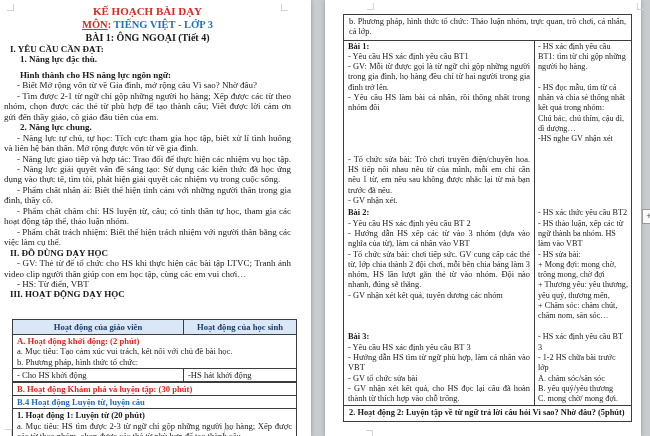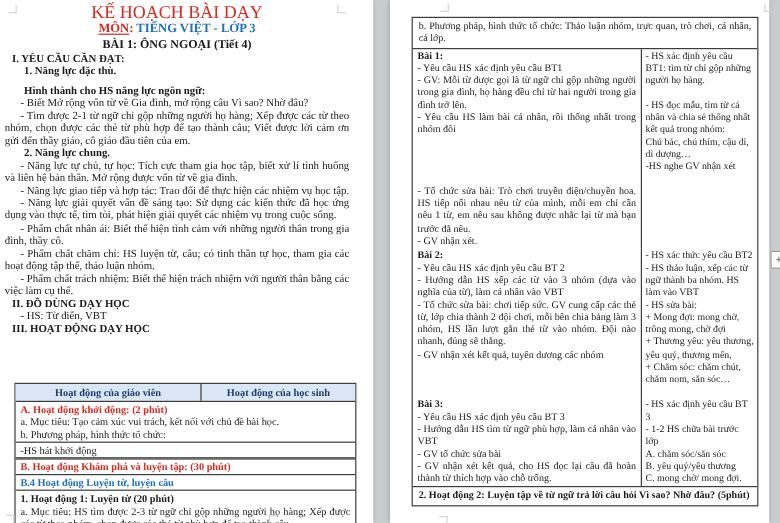--- a/index.html
+++ b/index.html
@@ -4,39 +4,39 @@
 <style>
   html,body{margin:0;padding:0;}
   .stage{position:relative;width:650px;height:436px;background:#c9cccf;overflow:hidden;
          font-family:"Liberation Serif","DejaVu Serif",serif;color:#1a1a1a;}
   .page{position:absolute;top:0;height:436px;background:#ffffff;box-shadow:0 0 4px rgba(0,0,0,.28);}
   #pageL{left:0;width:311px;}
   #pageR{left:325px;width:316px;}
 
   
   .lp-content{position:absolute;left:4px;top:5px;width:287px;font-size:9px;line-height:10.45px;}
-  .t1{font-size:15px;line-height:13px;text-align:center;font-weight:normal;}
+  .t1{font-size:11px;line-height:13px;text-align:center;font-weight:bold;}
   .t2{font-size:10.5px;line-height:13px;text-align:center;font-weight:bold;}
   .t3{font-size:10px;line-height:13px;text-align:center;font-weight:bold;}
   .u{text-decoration:underline;}
   .red{color:#d92a1f;}
   .blue{color:#1f6fc0;}
   .b{font-weight:bold;}
   .j{text-align:justify;}
   .h1{font-weight:bold;margin-left:6px;}
   .h2{font-weight:bold;margin-left:16px;}
   .gap{margin-top:5px;}
   .p{text-indent:13px;text-align:justify;}
 
   
   .lt{position:absolute;left:12px;top:319px;width:283px;border:1px solid #3c3c3c;
       font-size:8.6px;line-height:10.2px;background:#fff;}
   .lt-h{display:flex;background:#d9e7f6;border-bottom:1px solid #3c3c3c;}
   .lt-h > div{padding:2px 2px;text-align:center;font-weight:bold;color:#1e3c69;}
-  .lt-c1{width:155px;border-right:1px solid #3c3c3c;box-sizing:border-box;}
+  .lt-c1{width:171px;border-right:1px solid #3c3c3c;box-sizing:border-box;}
   .lt-c2{flex:1;}
   .lt-block{padding:1px 4px;}
   .lt-block > div{min-height:10.2px;}
   .lt-cols{display:flex;border-top:1px solid #3c3c3c;border-bottom:1px solid #3c3c3c;}
   .lt-cols > div{padding:1px 4px;box-sizing:border-box;}
   .lt-cols .lt-c1{padding-left:4px;}
   .lt-row{padding:1px 4px;}
   .bt{border-top:1px solid #3c3c3c;}
   .rt{position:absolute;left:18px;top:14px;width:289px;border:1px solid #3c3c3c;
       box-sizing:border-box;font-size:8.4px;line-height:10.3px;background:#fff;}
@@ -76,36 +76,38 @@
           <div class="p">- Biết Mở rộng vốn từ về Gia đình, mở rộng câu Vì sao? Nhờ đâu?</div>
           <div class="p">- Tìm được 2-1 từ ngữ chỉ gộp những người họ hàng; Xếp được các từ theo nhóm, chọn được các thẻ từ phù hợp để tạo thành câu; Viết được lời cảm ơn gửi đến thầy giáo, cô giáo đầu tiên của em.</div>
           <div class="h2">2. Năng lực chung.</div>
           <div class="p">- Năng lực tự chủ, tự học: Tích cực tham gia học tập, biết xử lí tình huống và liên hệ bản thân. Mở rộng được vốn từ về gia đình.</div>
           <div class="p">- Năng lực giao tiếp và hợp tác: Trao đổi để thực hiện các nhiệm vụ học tập.</div>
           <div class="p">- Năng lực giải quyết vấn đề sáng tạo: Sử dụng các kiến thức đã học ứng dụng vào thực tế, tìm tòi, phát hiện giải quyết các nhiệm vụ trong cuộc sống.</div>
           <div class="p">- Phẩm chất nhân ái: Biết thể hiện tình cảm với những người thân trong gia đình, thầy cô.</div>
           <div class="p">- Phẩm chất chăm chỉ: HS luyện từ, câu; có tinh thần tự học, tham gia các hoạt động tập thể, thảo luận nhóm.</div>
           <div class="p">- Phẩm chất trách nhiệm: Biết thể hiện trách nhiệm với người thân bằng các việc làm cụ thể.</div>
           <div class="h1">II. ĐỒ DÙNG DẠY HỌC</div>
+          <div class="p">- GV: Thẻ từ để tổ chức cho HS khi thực hiện các bài tập LTVC; Tranh ảnh video clip người thân giúp con em học tập, cùng các em vui chơi…</div>
           <div class="p">- HS: Từ điển, VBT</div>
           <div class="h1">III. HOẠT ĐỘNG DẠY HỌC</div>
         </div>
     </div>
 
     <div class="lt">
       <div class="lt-h">
         <div class="lt-c1">Hoạt động của giáo viên</div>
         <div class="lt-c2">Hoạt động của học sinh</div>
       </div>
       <div class="lt-block">
           <div class="red b">A. Hoạt động khởi động: (2 phút)</div>
           <div>a. Mục tiêu: Tạo cảm xúc vui trách, kết nối với chủ đề bài học.</div>
           <div>b. Phương pháp, hình thức tổ chức:</div>
         </div>
       <div class="lt-cols">
+        <div class="lt-c1">- Cho HS khởi động</div>
         <div class="lt-c2">-HS hát khởi động</div>
       </div>
       <div class="lt-row red b bt">B. Hoạt động Khám phá và luyện tập: (30 phút)</div>
       <div class="lt-row blue b bt">B.4 Hoạt động Luyện từ, luyện câu</div>
       <div class="lt-block bt">
           <div class="b">1. Hoạt động 1: Luyện từ (20 phút)</div>
           <div class="j">a. Mục tiêu: HS tìm được 2-3 từ ngữ chỉ gộp những người họ hàng; Xếp được các từ theo nhóm, chọn được các thẻ từ phù hợp để tạo thành câu</div>
         </div>
     </div>
   </div>

